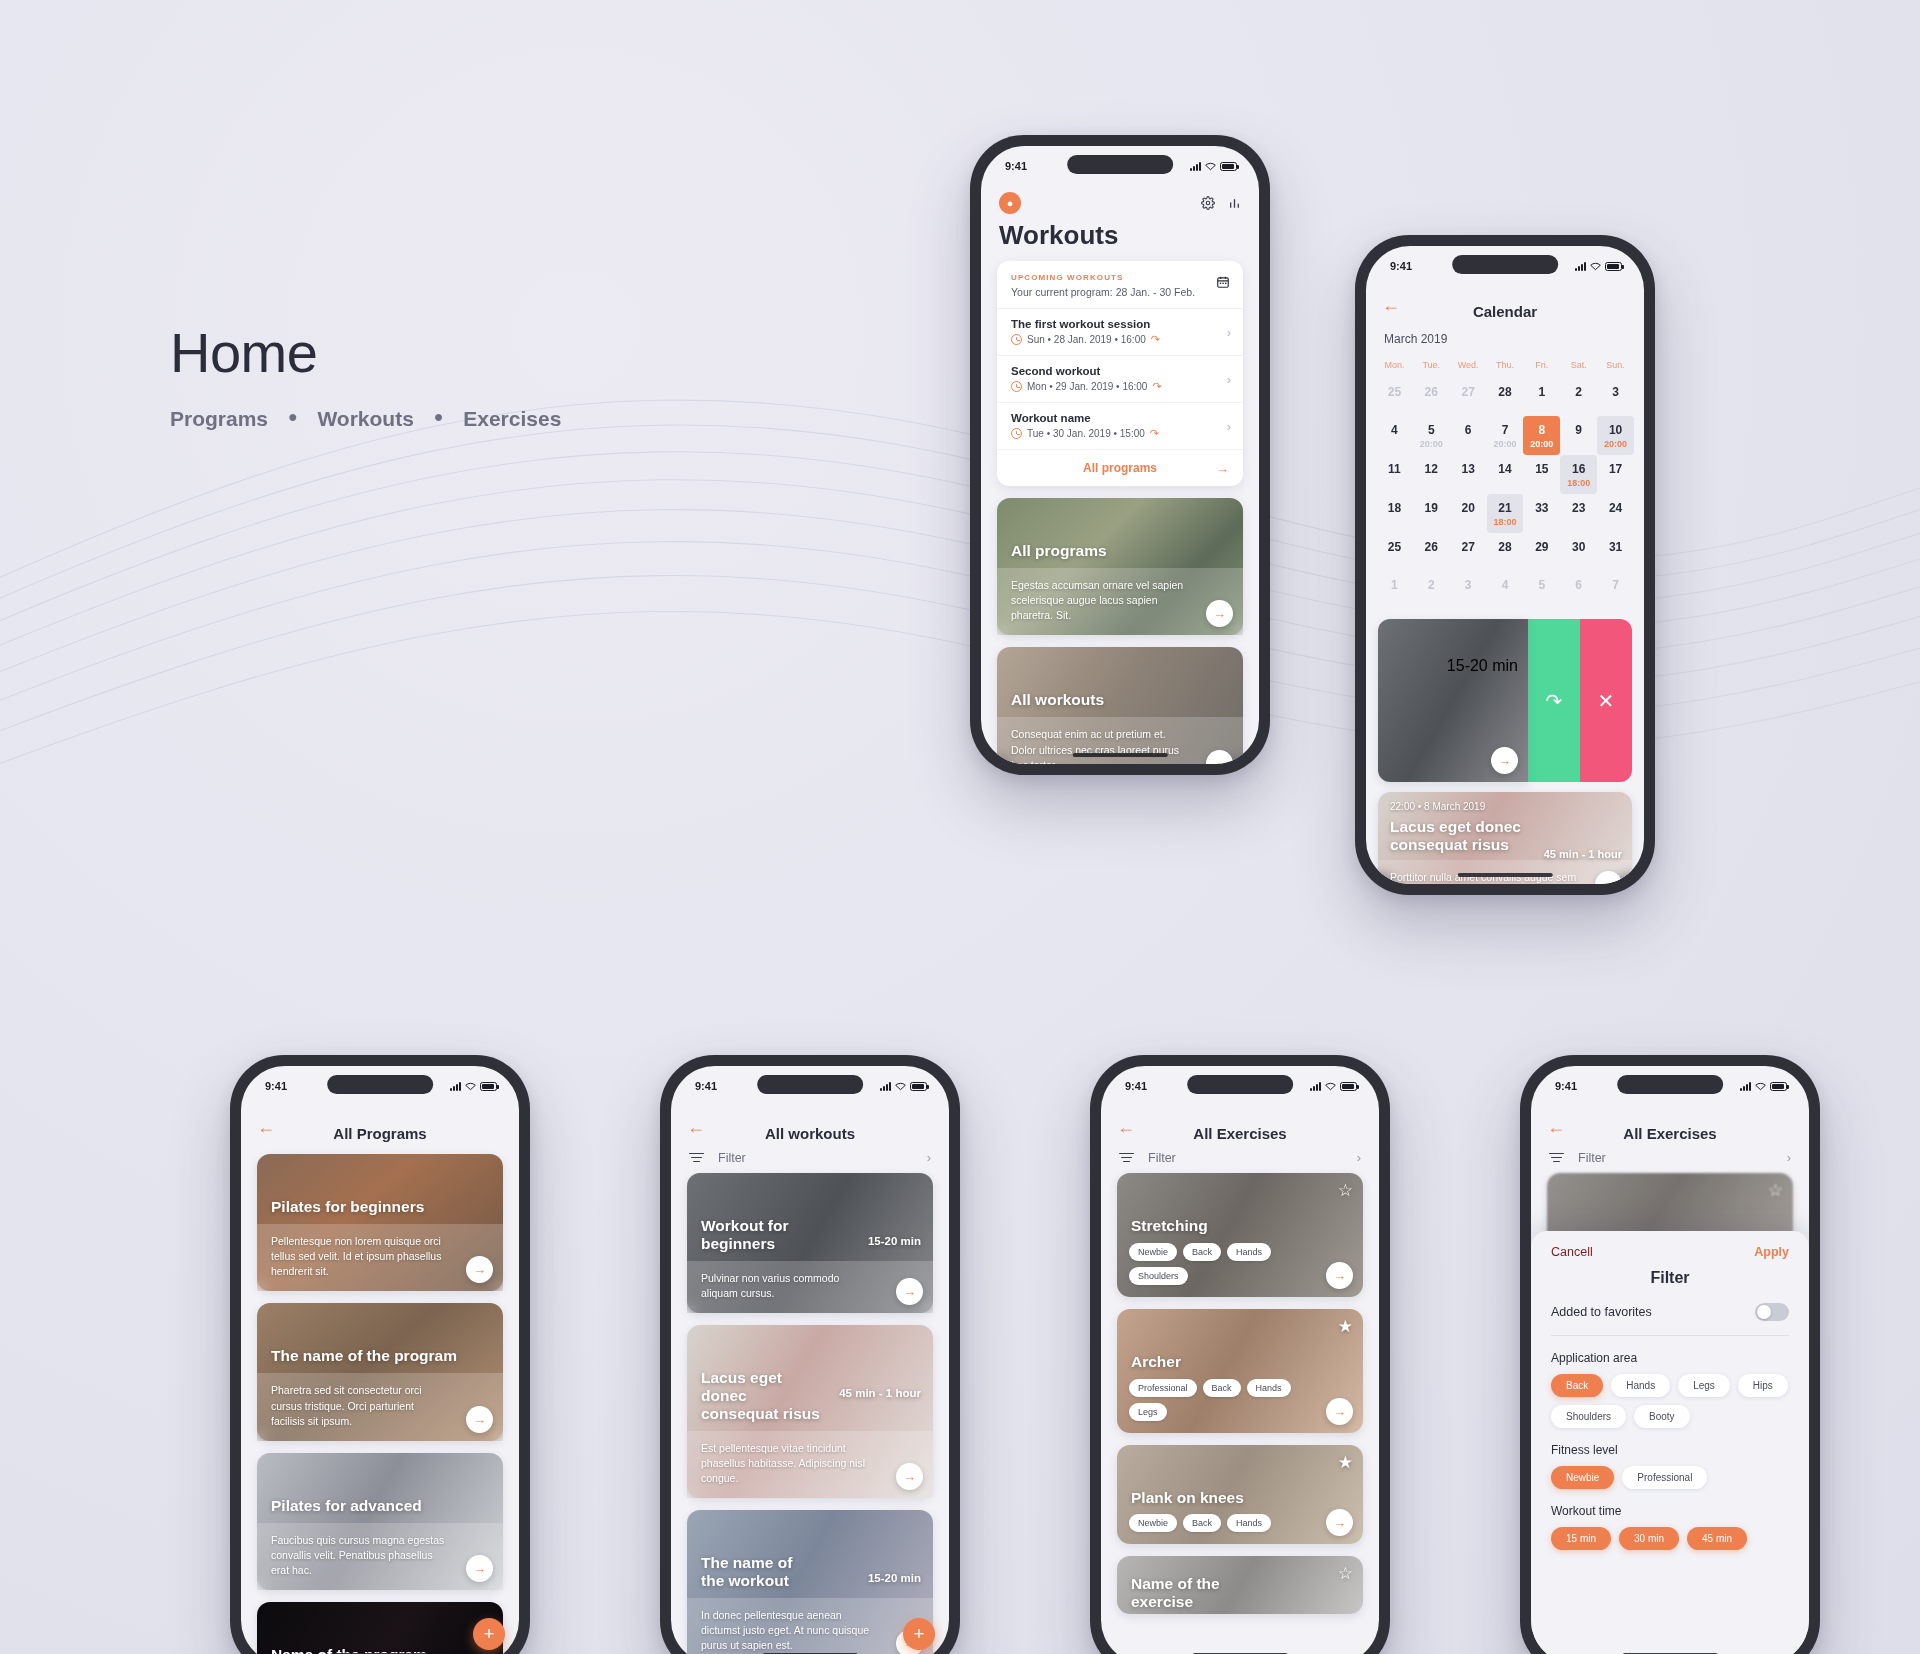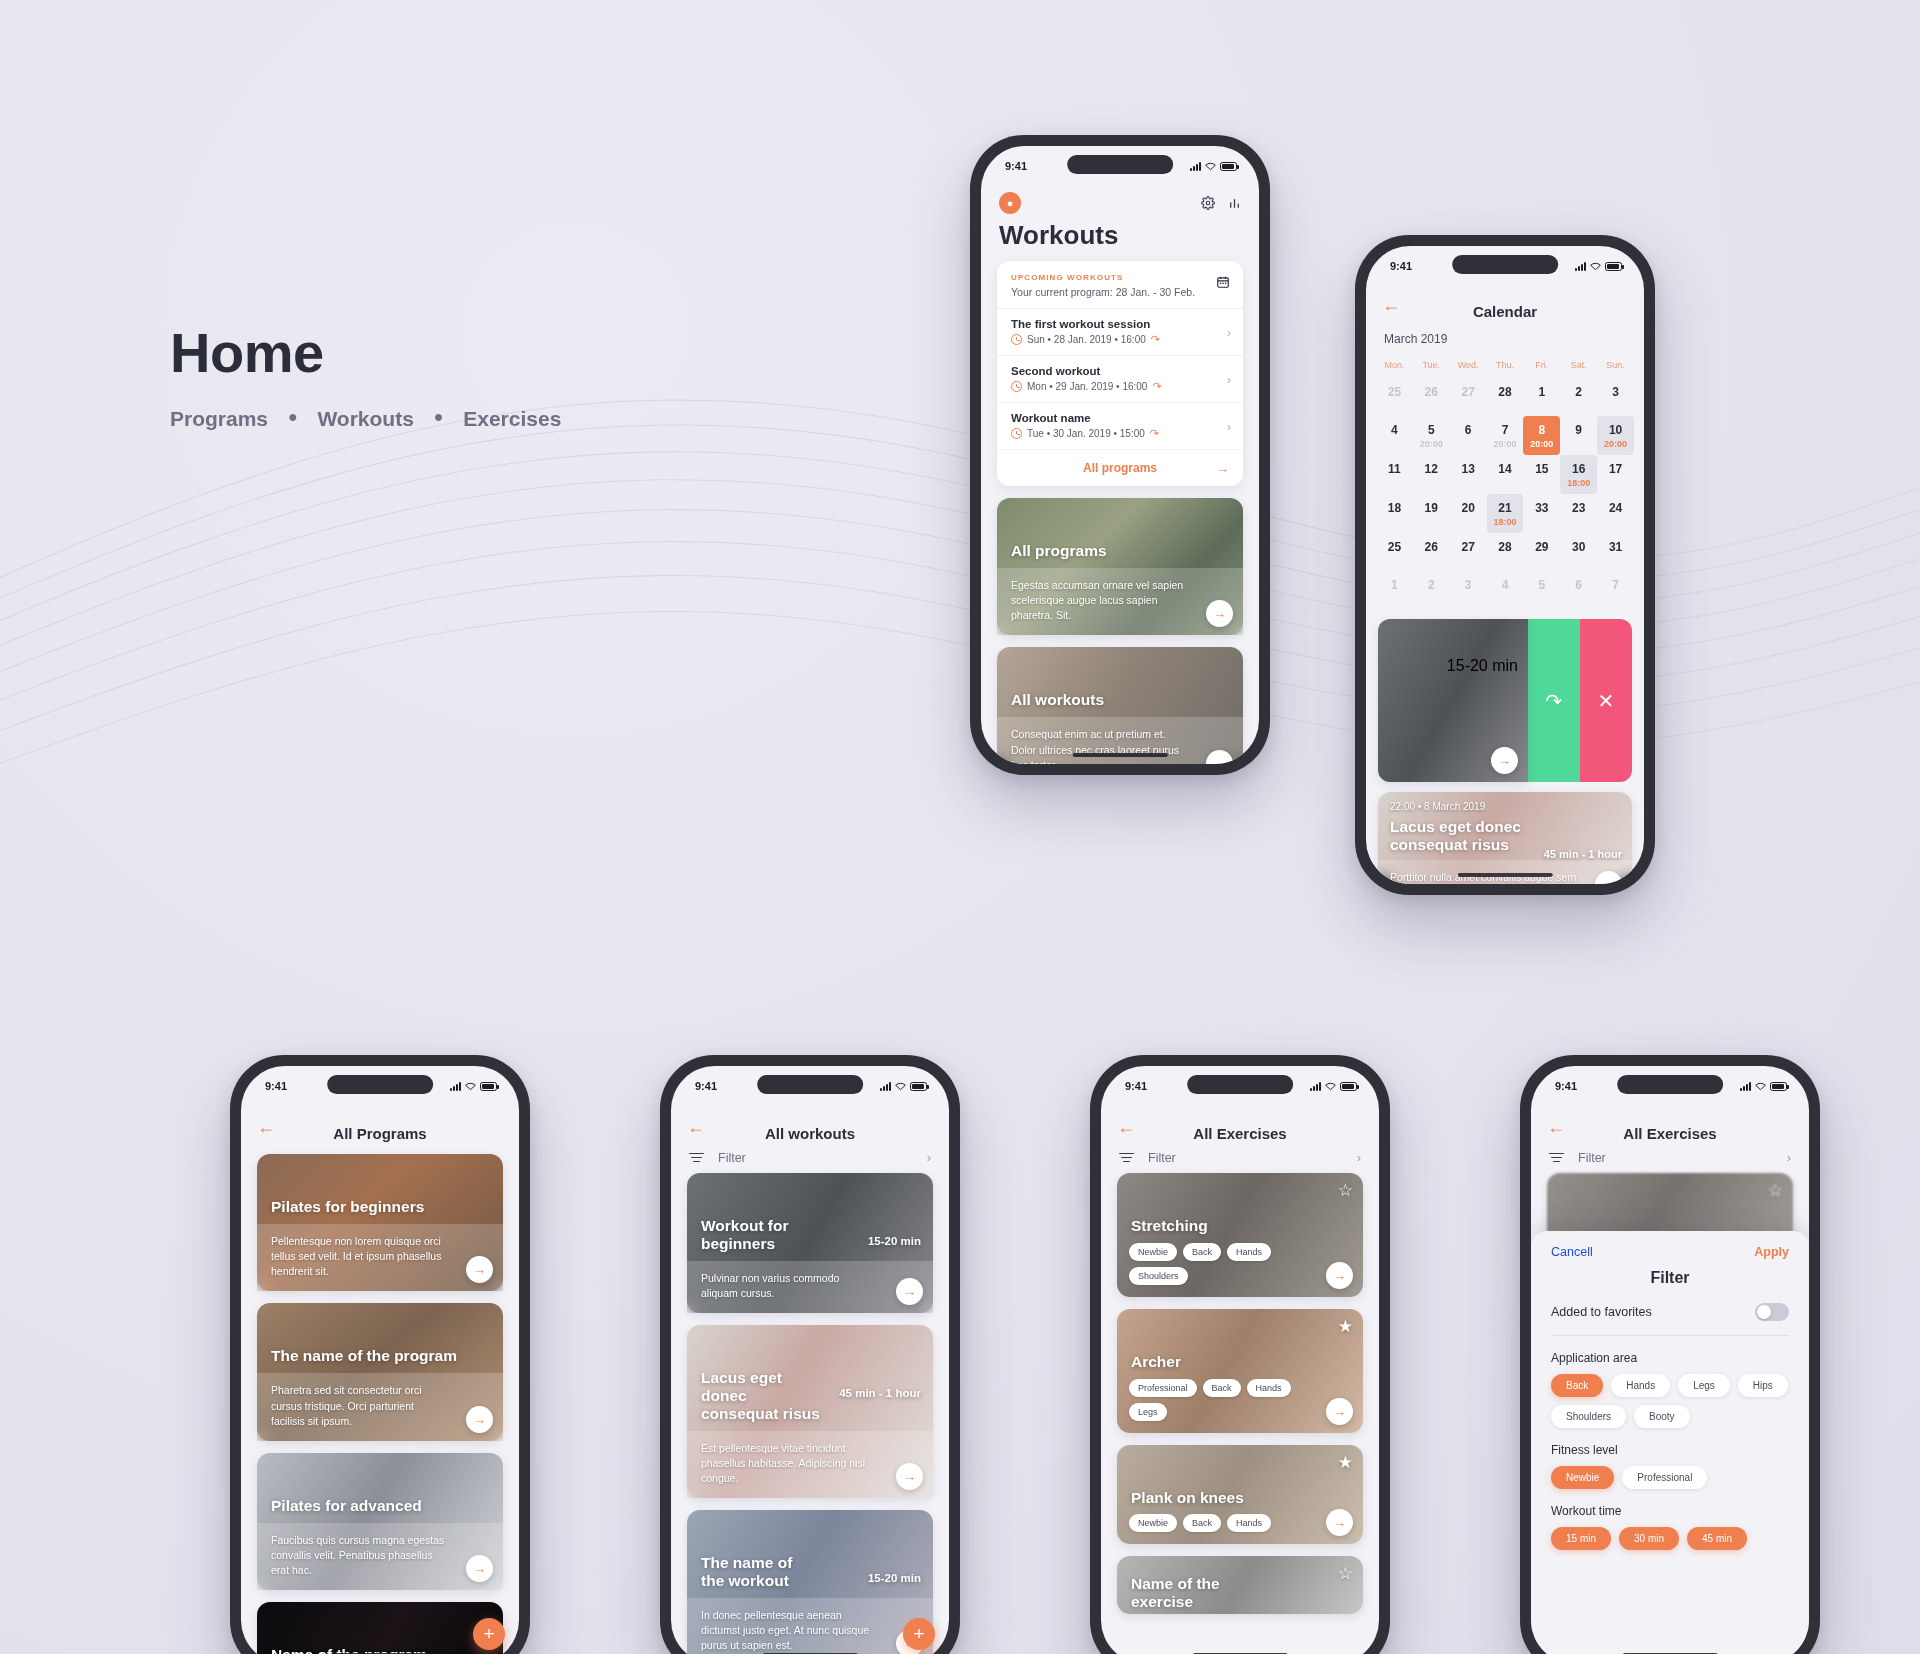--- a/index.html
+++ b/index.html
@@ -13,21 +13,21 @@
     position: relative;
     width: 1920px; height: 1654px;
     background: radial-gradient(ellipse at 30% 20%, #ecebf3 0%, #e4e4ee 55%, #dedeea 100%);
   }
   
   .waves { position: absolute; left: 0; top: 300px; width: 1920px; height: 520px; pointer-events: none; }
 
   
   .hero { position: absolute; left: 170px; top: 320px; }
   .hero h1 {
-    font-size: 56px; font-weight: 700; color: #2b2d3a; letter-spacing: -0.5px;
+    font-size: 56px; font-weight: 400; color: #2b2d3a; letter-spacing: -0.5px;
   }
   .hero .sub {
     margin-top: 22px; font-size: 21px; color: #6f7183; font-weight: 600;
   }
   .hero .sub .dot { display: inline-block; margin: 0 14px; position: relative; top: -4px; font-size: 16px; }
 
   
   .phone {
     position: absolute;
     background: #2f3038;
@@ -204,21 +204,21 @@
   #phone-exercises{ left: 1090px; top: 1055px; width: 300px; height: 620px; }
   #phone-filter   { left: 1520px; top: 1055px; width: 300px; height: 620px; }
 
   
   .sheet {
     position:absolute; left:0; right:0; bottom:0; top: 165px; background:#f2f2f7;
     border-radius:16px 16px 0 0; box-shadow:0 -6px 22px rgba(60,62,90,.17); z-index:14;
     padding: 14px 20px;
   }
   .sheet-top { display:flex; align-items:center; justify-content:space-between; }
-  .sheet-cancel { font-size:12.5px; color:#1d4ed8; }
+  .sheet-cancel { font-size:12.5px; color:#7f1d1d; }
   .sheet-apply { font-size:12.5px; color:#ef7f4e; font-weight:700; }
   .sheet-title { text-align:center; font-size:16px; font-weight:700; color:#2b2d3a; margin-top:10px;}
   .fav-row { display:flex; align-items:center; justify-content:space-between; margin-top:16px; padding-bottom:14px; border-bottom:1px solid #dfe0e8;}
   .fav-label { font-size:12.5px; color:#2b2d3a; }
   .toggle { width:34px; height:18px; border-radius:10px; background:#c9cbd6; position:relative; }
   .toggle i { position:absolute; left:2px; top:2px; width:14px; height:14px; border-radius:50%; background:#fff; box-shadow:0 1px 3px rgba(0,0,0,.2); display:block;}
   .sec-title { font-size:12px; color:#2b2d3a; margin: 15px 0 9px 0; }
   .chips { display:flex; flex-wrap:wrap; gap:8px; }
   .chip {
     background:#fff; color:#4a4c5c; font-size:10px; padding:6px 15px; border-radius:13px;

